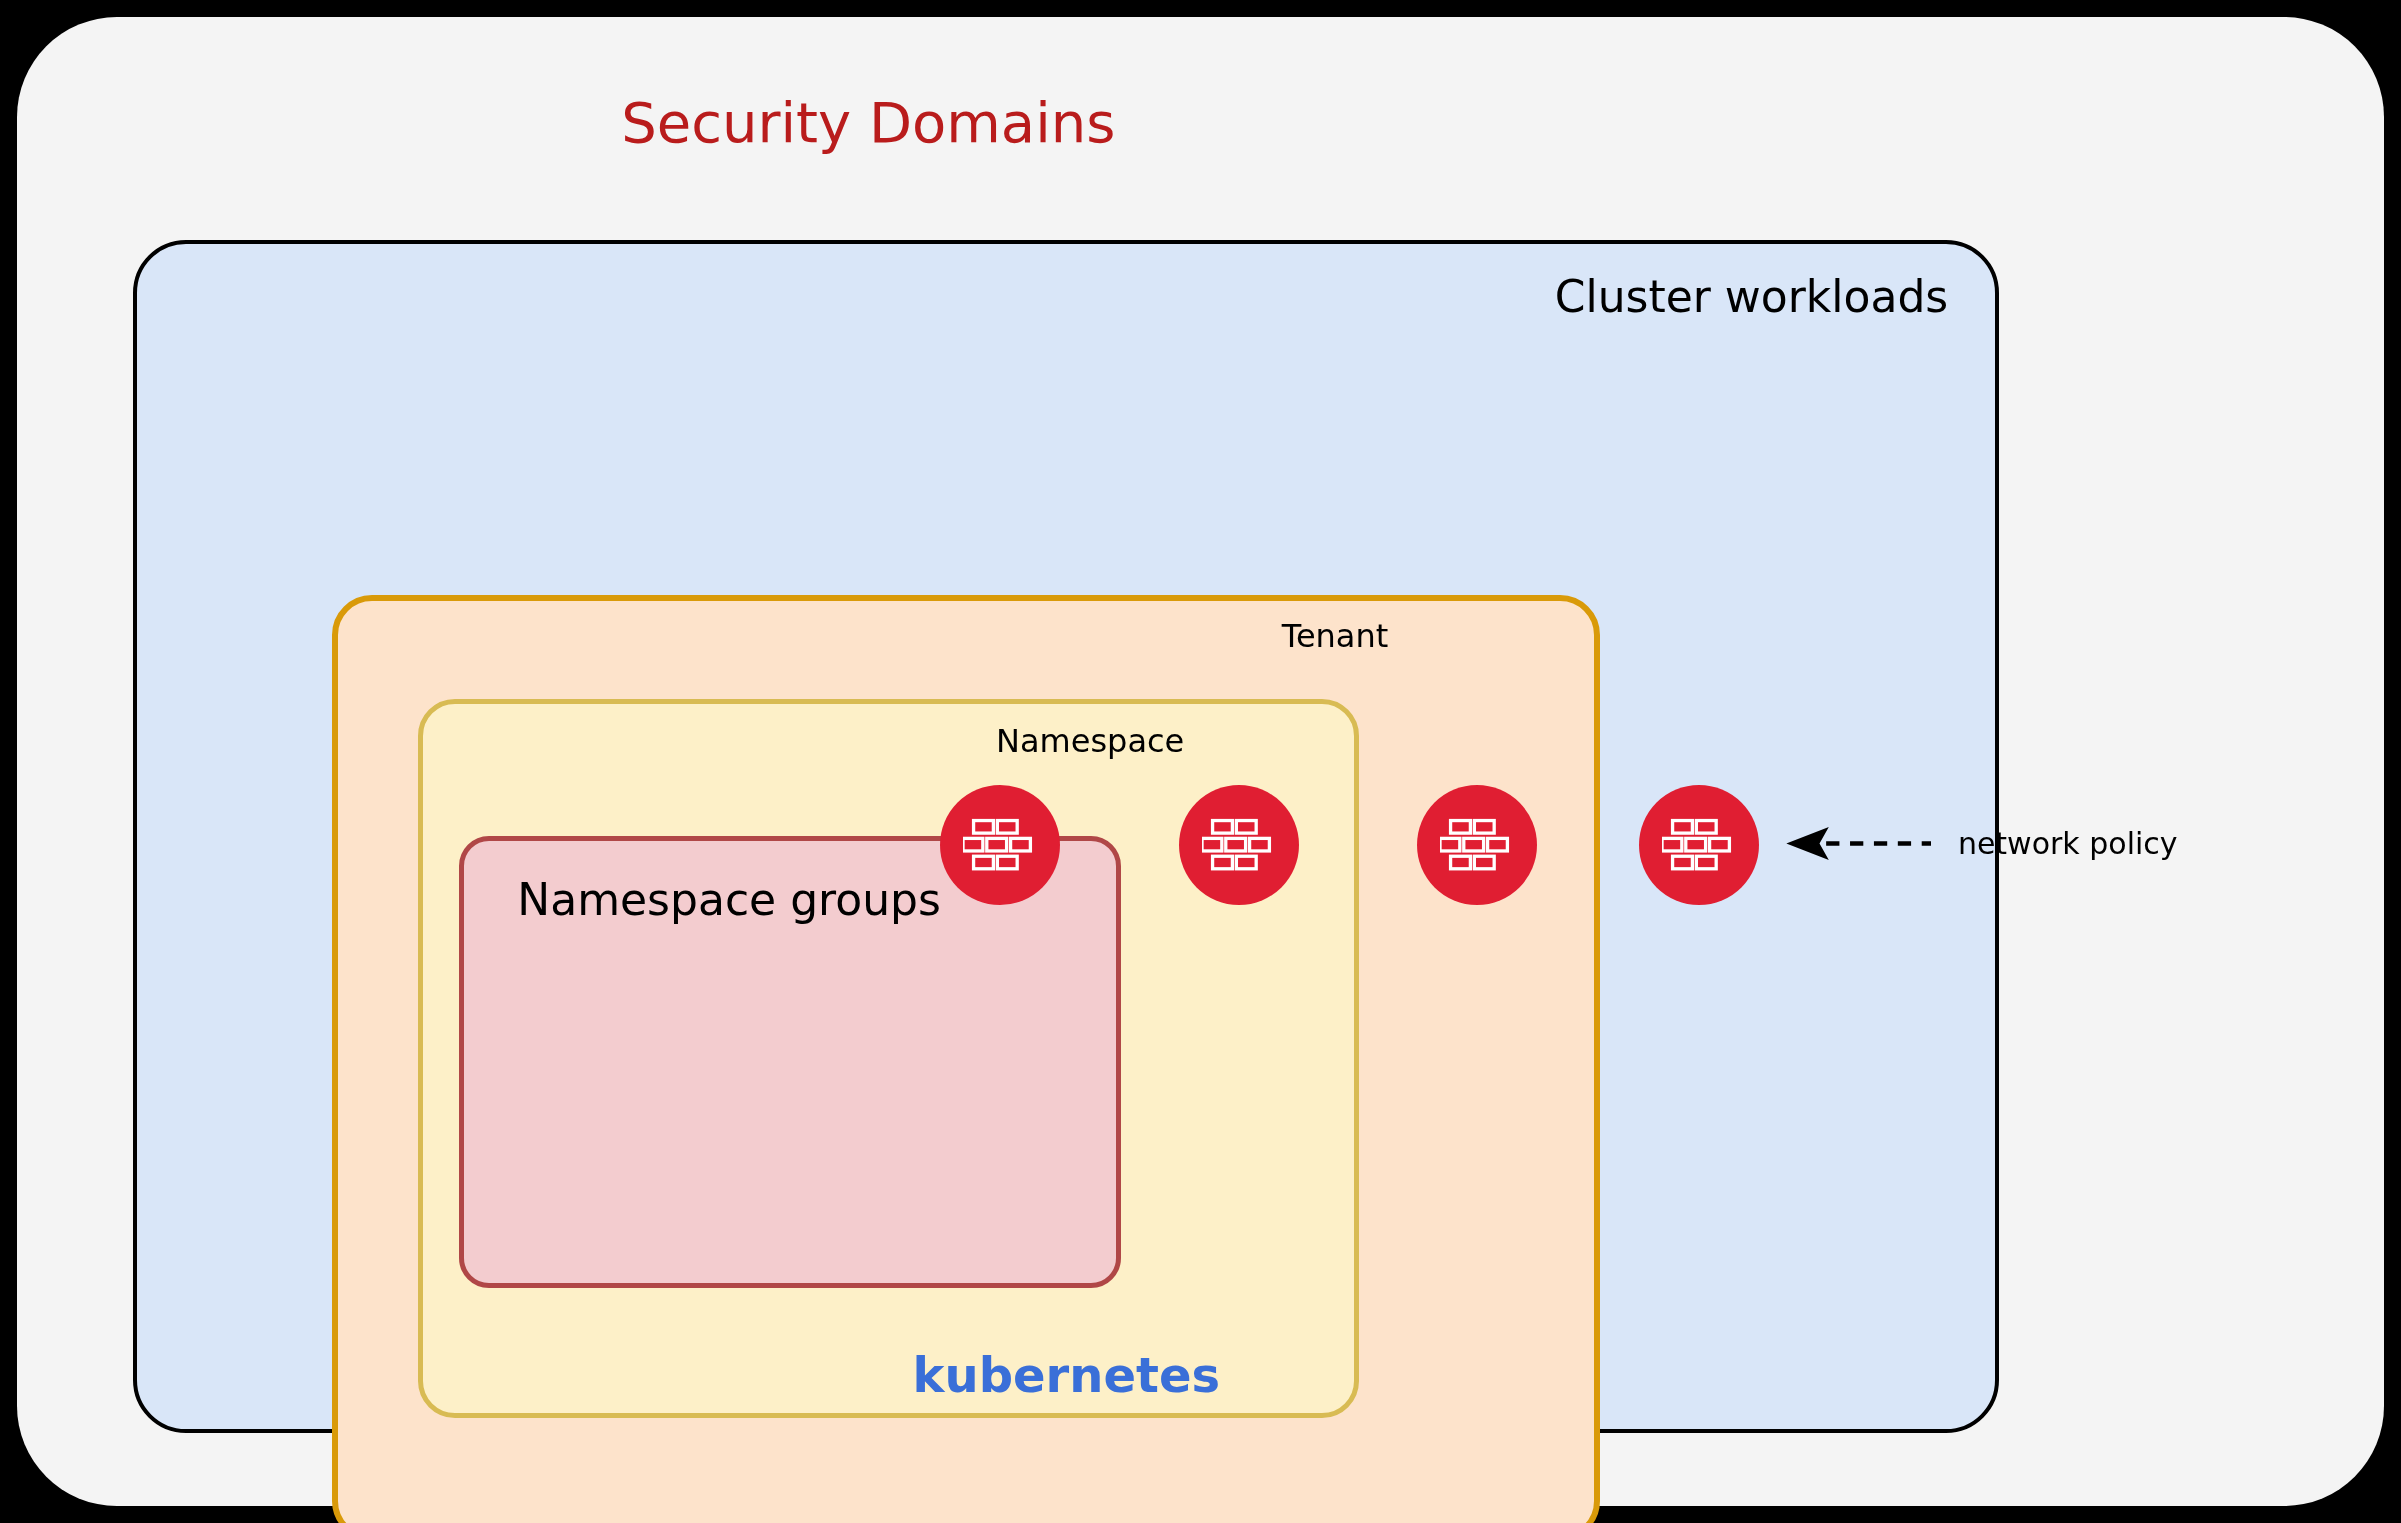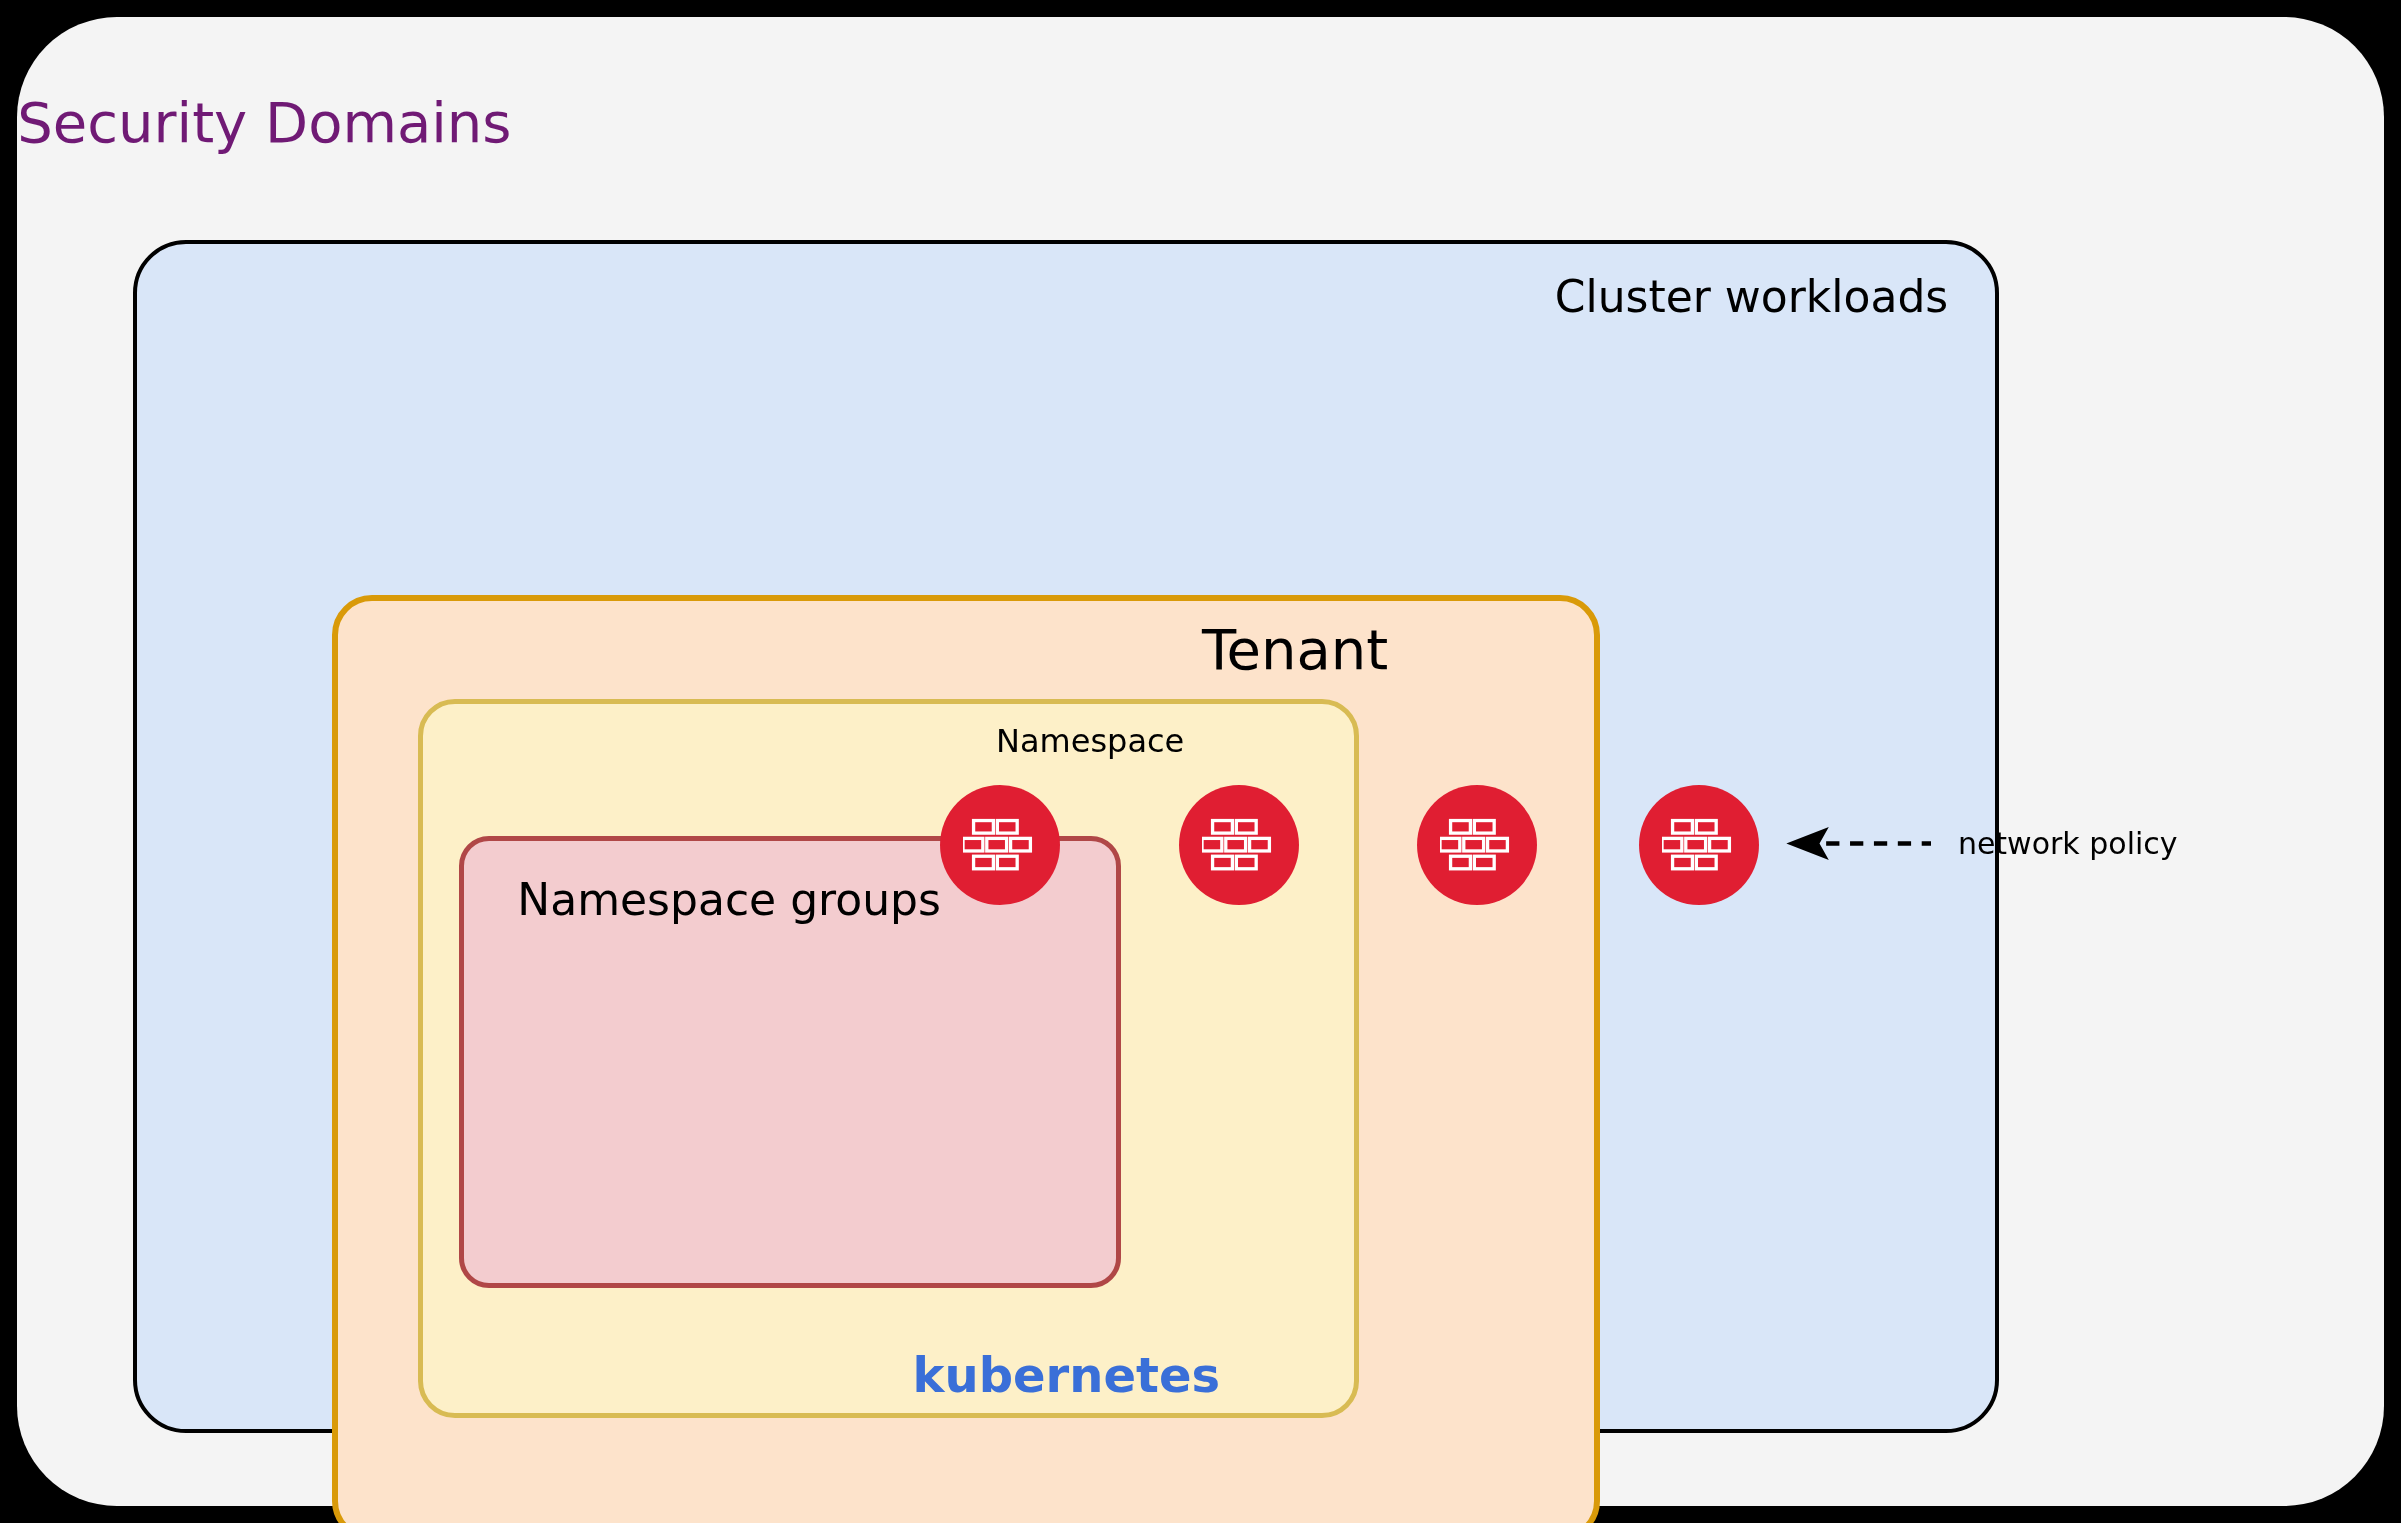--- a/index.html
+++ b/index.html
@@ -24,22 +24,23 @@
     background: #f4f4f4;
     border-radius: 100px;
     box-sizing: border-box;
   }
 
   #security-domains-title {
     position: absolute;
     left: 0;
     top: 73px;
     width: 1702px;
+    text-align: center;
     font-size: 56px;
-    color: #701a75;
+    color: #b91c1c;
     white-space: nowrap;
   }
 
   
   #cluster-workloads-box {
     position: absolute;
     left: 116px;
     top: 223px;
     width: 1866px;
     height: 1193px;
@@ -77,21 +78,21 @@
     height: 946px;
     background: #fde3cb;
     border: 6px solid #d99a09;
     border-radius: 40px;
     box-sizing: border-box;
   }
   #tenant-label {
     position: absolute;
     right: 206px;
     top: 16px;
-    font-size: 56px;
+    font-size: 32px;
     color: #000000;
     white-space: nowrap;
   }
 
   
   #namespace-box {
     position: absolute;
     left: 281px;
     top: 455px;
     width: 941px;

